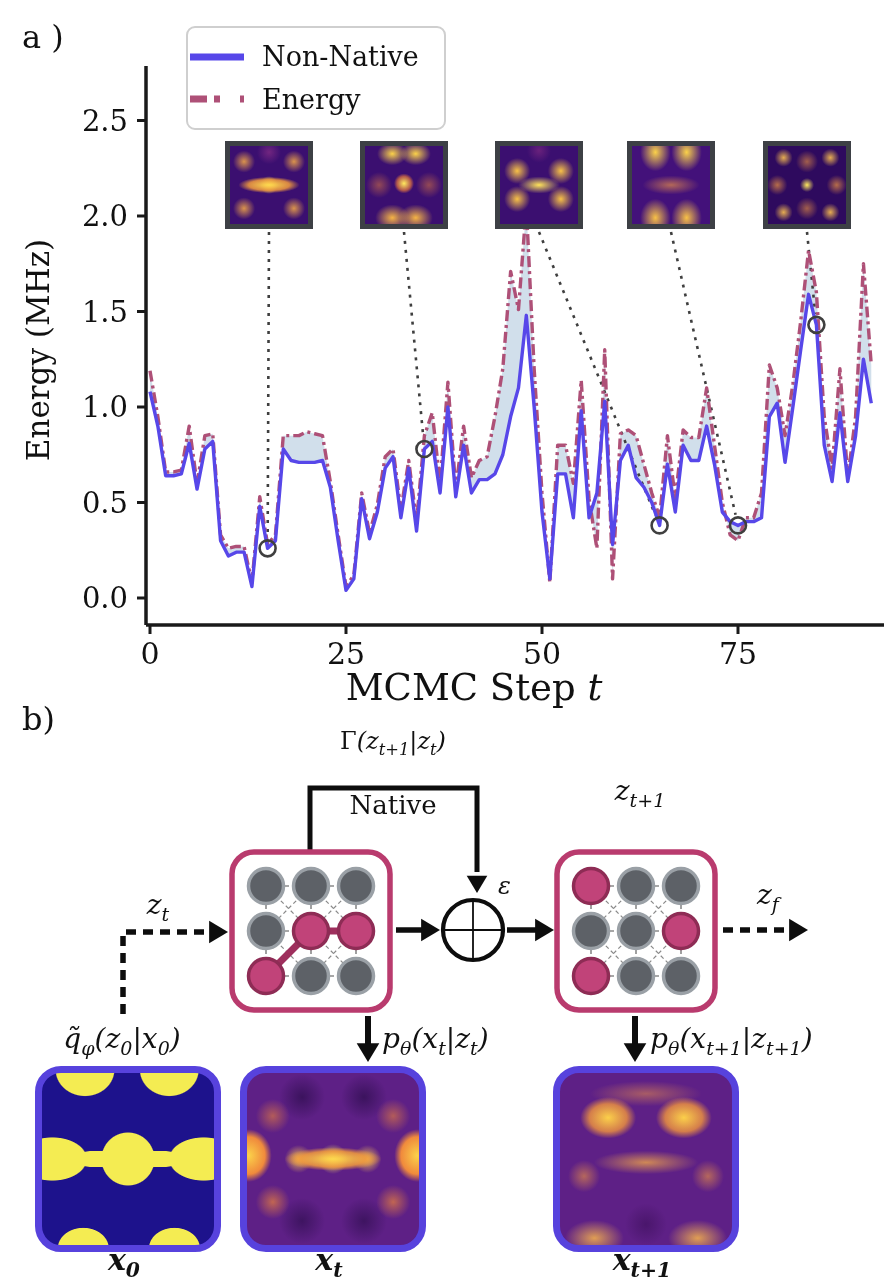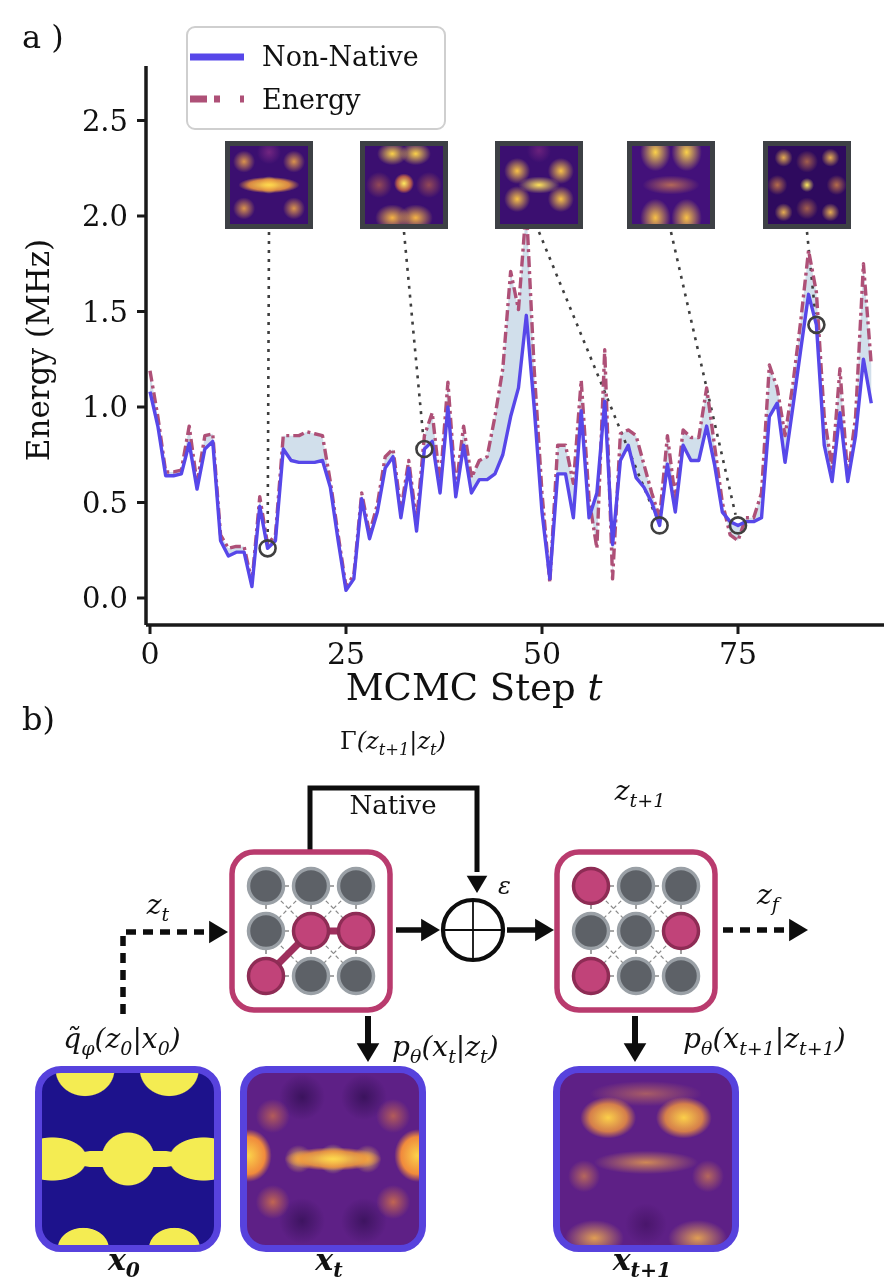--- a/index.html
+++ b/index.html
@@ -185,22 +185,22 @@
   <div class="abs inset pat5" style="left:763px;top:141px;"></div>
 
   <div class="abs panel-label" style="left:22px;top:700px;">b)</div>
   <div class="abs math gamma center" style="left:393px;top:727px;"><span class="up">Γ</span>(z<sub>t+1</sub>|z<sub>t</sub>)</div>
   <div class="abs sample center" style="left:393px;top:790px;">Native</div>
   <div class="abs math center" style="left:158px;top:888px;">z<sub>t</sub></div>
   <div class="abs math center" style="left:640px;top:774px;">z<sub>t+1</sub></div>
   <div class="abs math center" style="left:768px;top:878px;">z<sub>f</sub></div>
   <div class="abs math" style="left:498px;top:872px;font-size:24px;">ε</div>
   <div class="abs math center" style="left:122px;top:1022px;text-align:center;">q̃<sub>φ</sub>(z<sub>0</sub>|x<sub>0</sub>)</div>
-  <div class="abs math" style="left:392px;top:1022px;margin-top:8px;">p<sub>θ</sub>(x<sub>t</sub>|z<sub>t</sub>)</div>
-  <div class="abs math" style="left:650px;top:1022px;margin-left:33px;">p<sub>θ</sub>(x<sub>t+1</sub>|z<sub>t+1</sub>)</div>
+  <div class="abs math" style="left:382px;top:1022px;">p<sub>θ</sub>(x<sub>t</sub>|z<sub>t</sub>)</div>
+  <div class="abs math" style="left:650px;top:1022px;">p<sub>θ</sub>(x<sub>t+1</sub>|z<sub>t+1</sub>)</div>
 
   <div class="abs bigimg img-x0" style="left:35px;top:1066px;"></div>
   <div class="abs bigimg img-xt" style="left:240px;top:1066px;"></div>
   <div class="abs bigimg img-xt1" style="left:553px;top:1066px;"></div>
   <div class="abs math caption center" style="left:124px;top:1242px;">x<sub>0</sub></div>
   <div class="abs math caption center" style="left:329px;top:1242px;">x<sub>t</sub></div>
   <div class="abs math caption center" style="left:642px;top:1242px;">x<sub>t+1</sub></div>
 </div>
 
 </body></html>

